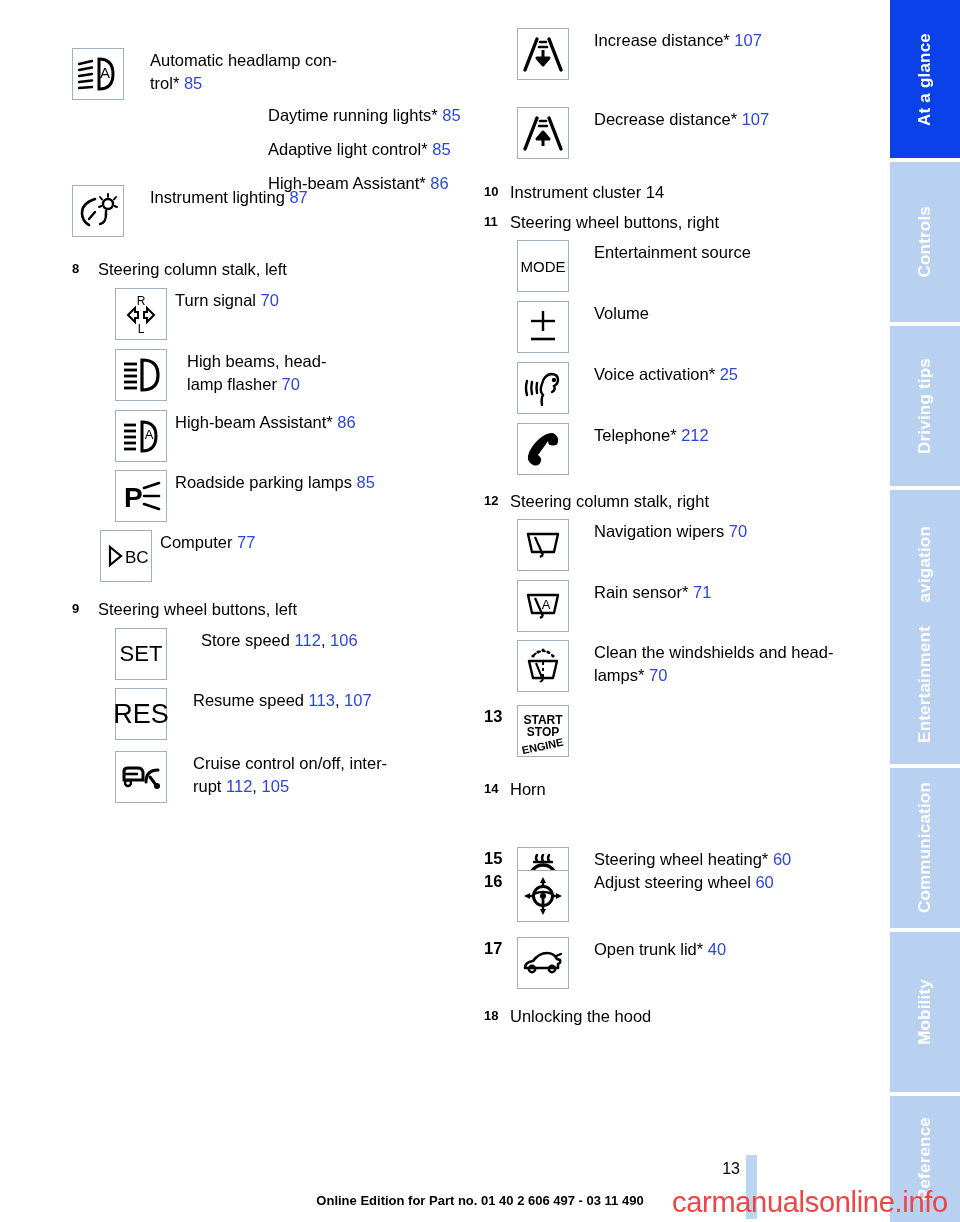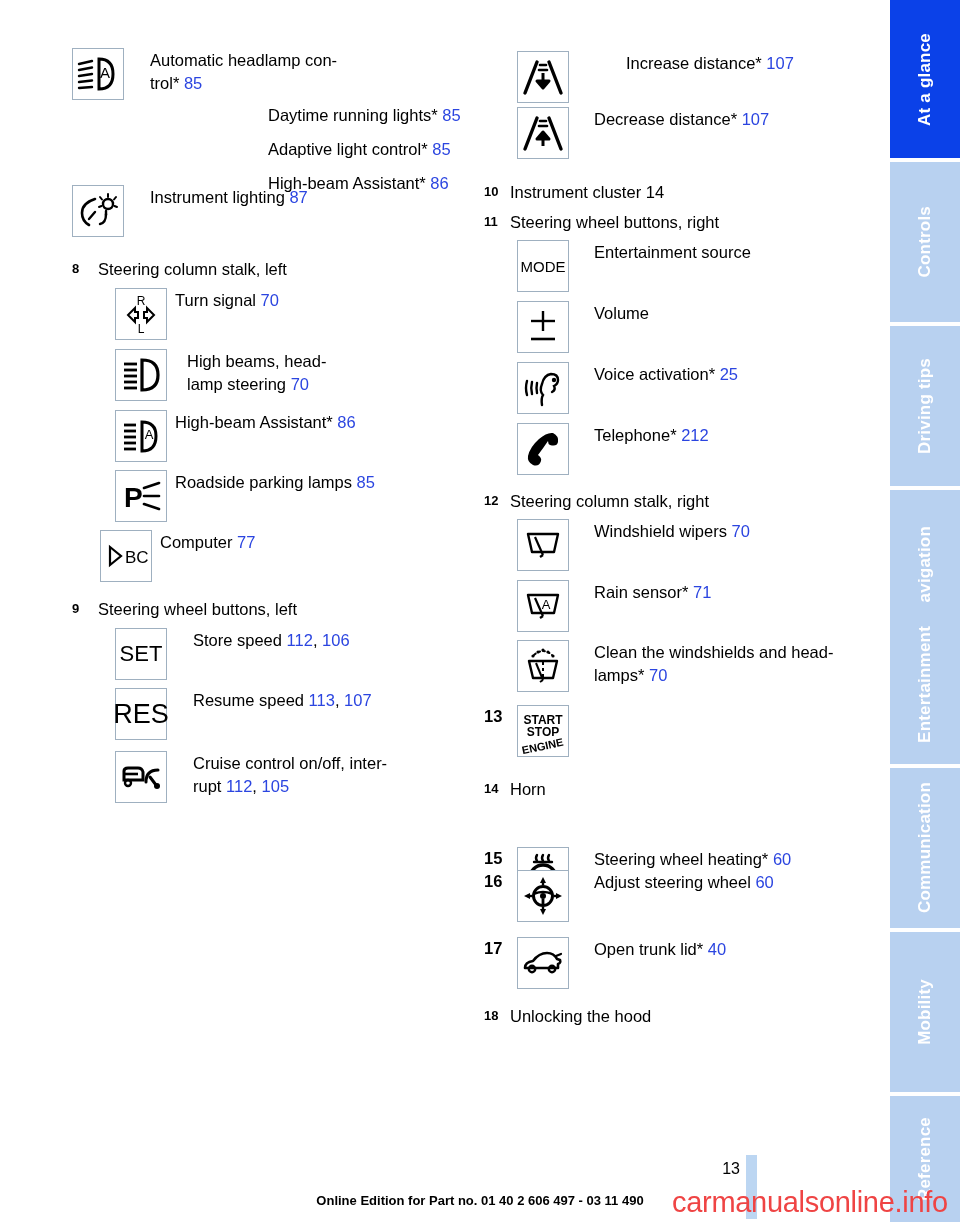--- a/index.html
+++ b/index.html
@@ -223,21 +223,21 @@
               <line x1="6" y1="20" x2="19" y2="20"></line>
               <line x1="6" y1="26" x2="19" y2="26"></line>
               <line x1="6" y1="32" x2="19" y2="32"></line>
             </g>
             <path d="M24 4 L24 34 Q40 34 40 19 Q40 4 24 4 Z" fill="none" stroke="#000" stroke-width="3.2"></path>
           </svg>
         </div>
       </div>
       <div class="desc" style="margin-left:20px;width:260px;">
         <span>High beams, head-</span><br>
-        <span>lamp steering</span>
+        <span>lamp flasher</span>
         <span class="pg">70</span>
       </div>
     </div>
 
     <div class="row iconrow" style="top:410px;">
       <div class="icon-slot" style="margin-left:43px;">
         <div class="ibox">
           <svg width="46" height="38" viewBox="0 0 46 38" aria-hidden="true">
             <g stroke="#000" stroke-width="2.8">
               <line x1="6" y1="8" x2="18" y2="8"></line>
@@ -295,21 +295,21 @@
       <div class="num">9</div>
       <div class="numtext">Steering wheel buttons, left</div>
     </div>
 
     <div class="row iconrow" style="top:628px;">
       <div class="icon-slot" style="margin-left:43px;">
         <div class="ibox">
           <span class="txtglyph" style="font-size:22px;">SET</span>
         </div>
       </div>
-      <div class="desc" style="margin-left:26px;width:280px;">
+      <div class="desc" style="margin-left:34px;width:280px;">
         <span>Store speed</span>
         <span class="pg">112</span><span>,</span>
         <span class="pg2">106</span>
       </div>
     </div>
 
     <div class="row iconrow" style="top:688px;">
       <div class="icon-slot" style="margin-left:43px;">
         <div class="ibox">
           <span class="txtglyph" style="font-size:27px;">RES</span>
@@ -340,21 +340,21 @@
         <span>rupt</span>
         <span class="pg">112</span><span>,</span>
         <span class="pg2">105</span>
       </div>
     </div>
 
   </div>
 
   <div class="col col-right">
 
-    <div class="row iconrow" style="top:51px;gap:32px;">
+    <div class="row iconrow" style="top:28px;">
       <div class="icon-slot" style="margin-left:33px;">
         <div class="ibox">
           <svg width="44" height="40" viewBox="0 0 44 40" aria-hidden="true">
             <path d="M4 36 L16 5" stroke="#000" stroke-width="3.4" stroke-linecap="round"></path>
             <path d="M40 36 L28 5" stroke="#000" stroke-width="3.4" stroke-linecap="round"></path>
             <g stroke="#000" stroke-width="2.6" stroke-linecap="round">
               <line x1="19" y1="8" x2="25" y2="8"></line>
               <line x1="18" y1="13" x2="26" y2="13"></line>
             </g>
             <path d="M22 16 L22 27 M16 24 L22 31 L28 24 Z" fill="#000" stroke="#000" stroke-width="3" stroke-linejoin="round"></path>
@@ -469,21 +469,21 @@
       <div class="icon-slot" style="margin-left:33px;">
         <div class="ibox">
           <svg width="44" height="34" viewBox="0 0 44 34" aria-hidden="true">
             <path d="M7 6 L37 6 L33 24 L11 24 Z" fill="none" stroke="#000" stroke-width="2.4" stroke-linejoin="round"></path>
             <line x1="14" y1="9" x2="22" y2="27" stroke="#000" stroke-width="2.2"></line>
             <line x1="22" y1="27" x2="19" y2="29" stroke="#000" stroke-width="2.2"></line>
           </svg>
         </div>
       </div>
       <div class="desc" style="margin-left:25px;width:280px;">
-        <span>Windshield wipers</span>
+        <span>Navigation wipers</span>
         <span class="pg">70</span>
       </div>
     </div>
 
     <div class="row iconrow" style="top:580px;">
       <div class="icon-slot" style="margin-left:33px;">
         <div class="ibox">
           <svg width="44" height="34" viewBox="0 0 44 34" aria-hidden="true">
             <path d="M7 6 L37 6 L33 24 L11 24 Z" fill="none" stroke="#000" stroke-width="2.4" stroke-linejoin="round"></path>
             <line x1="14" y1="9" x2="22" y2="27" stroke="#000" stroke-width="2.2"></line>

